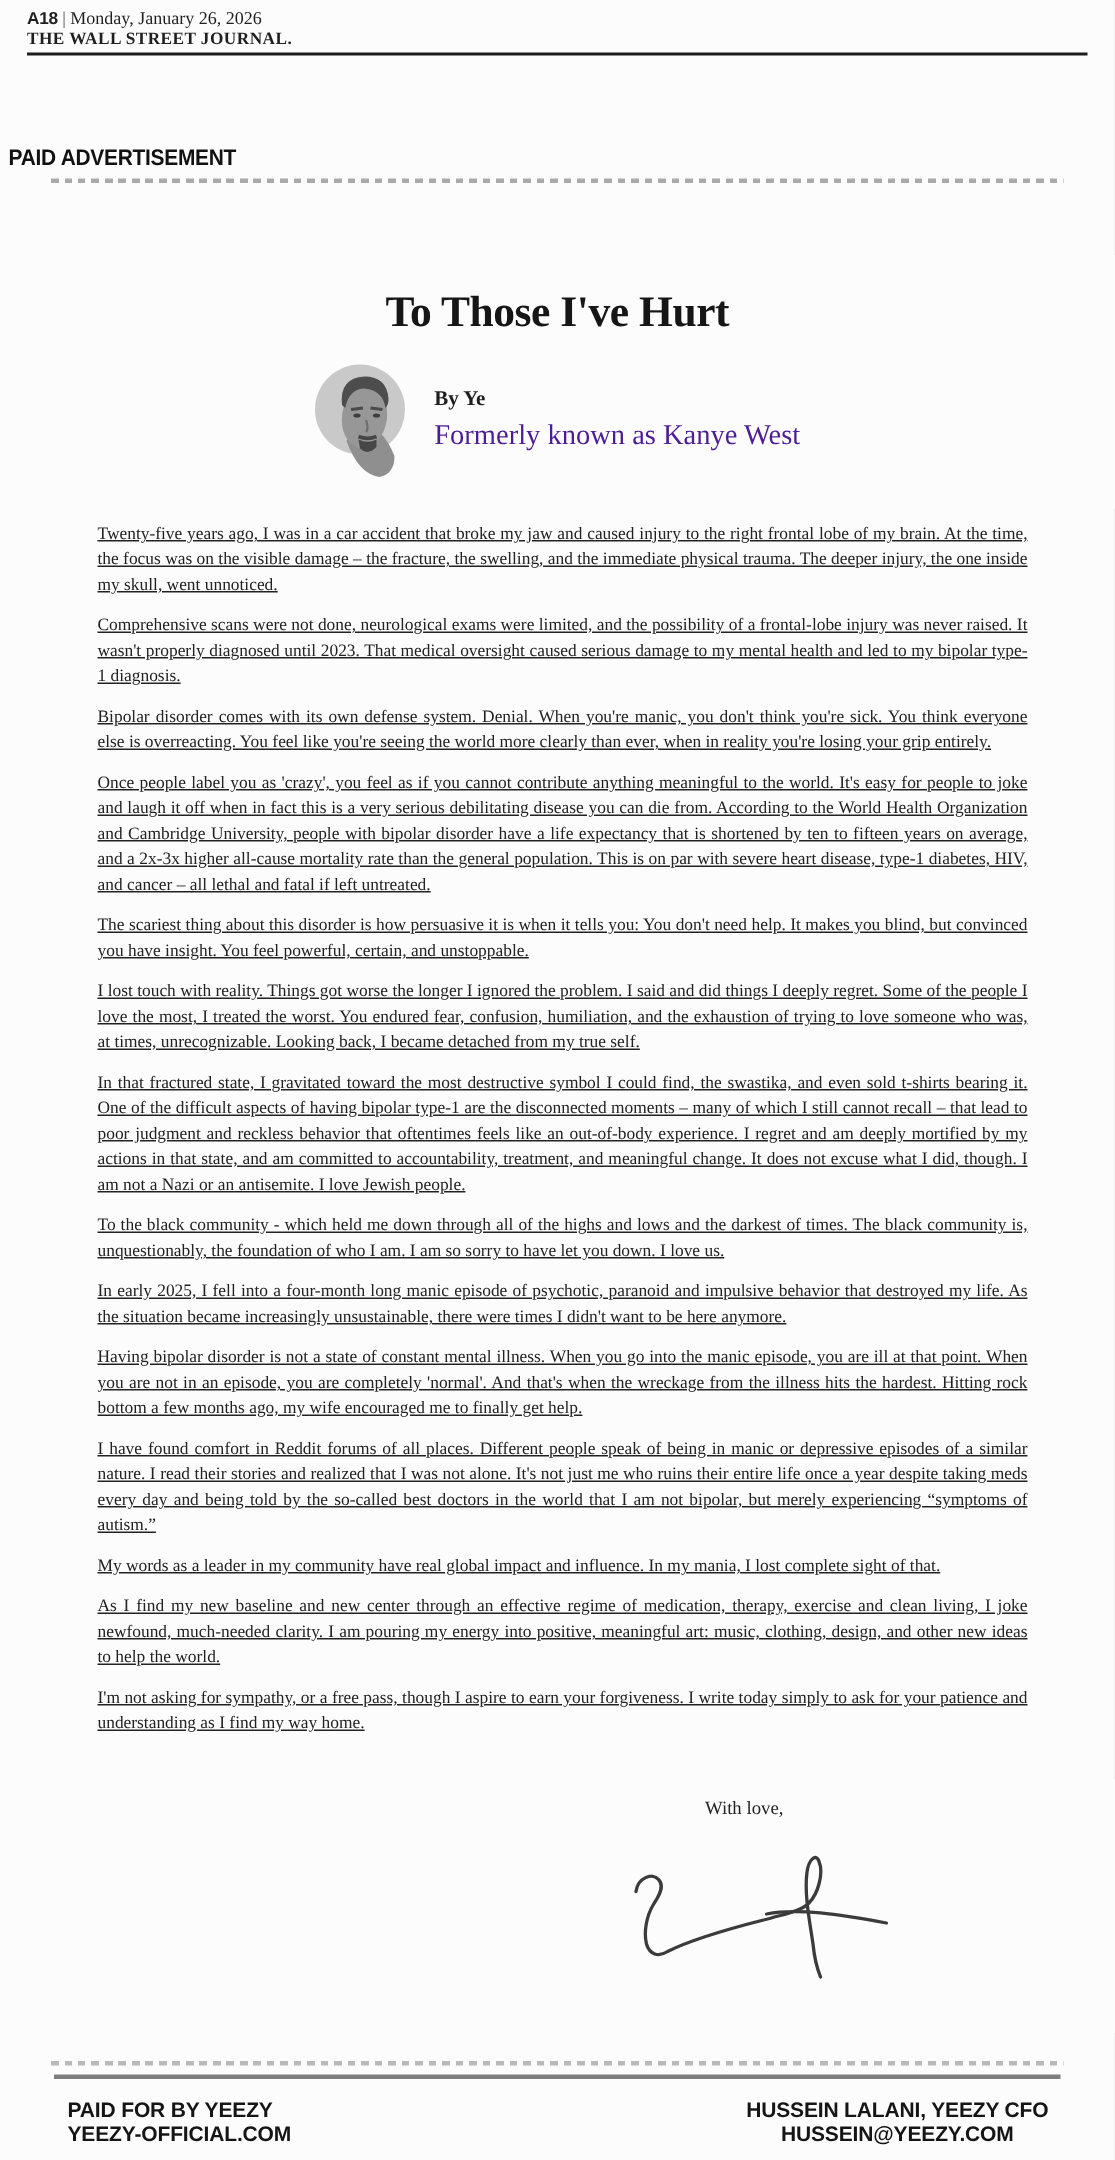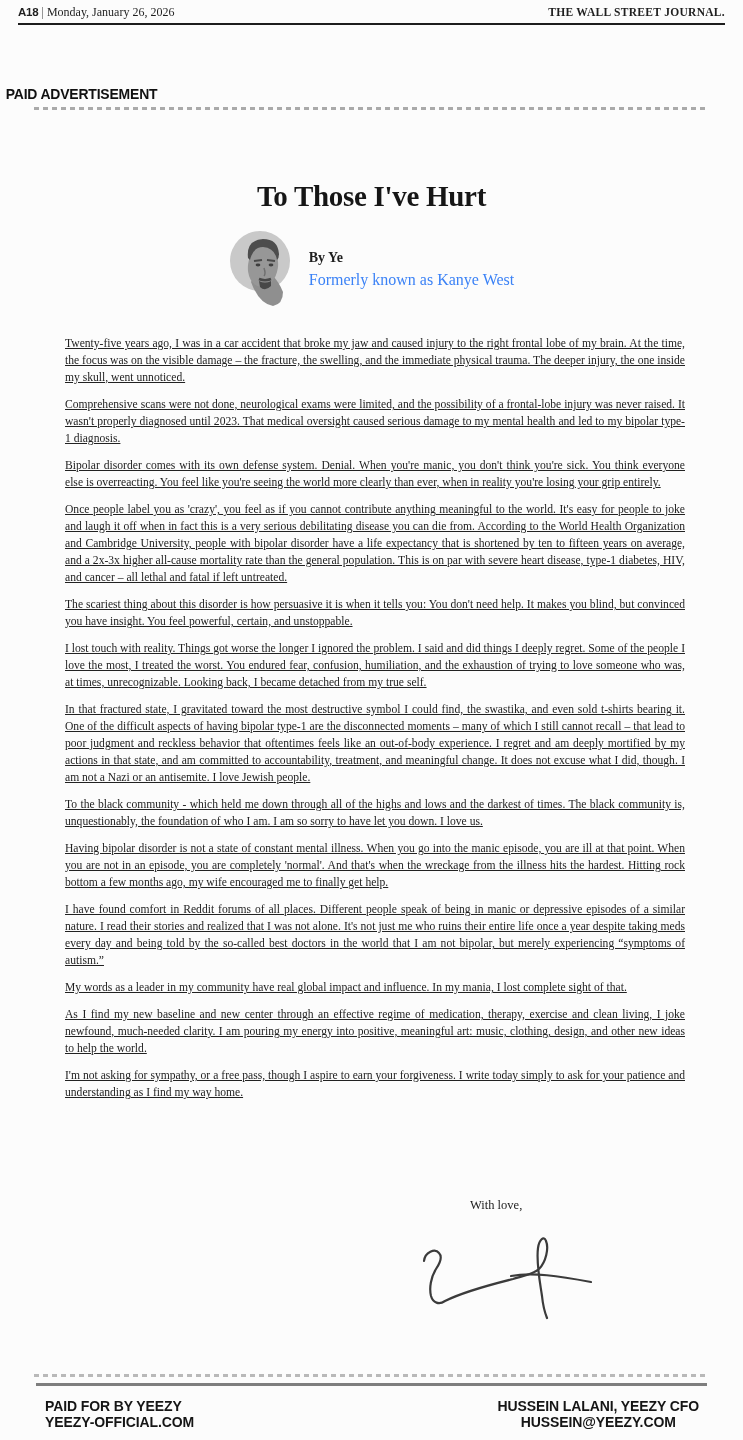--- a/index.html
+++ b/index.html
@@ -11,21 +11,21 @@
     color:#1f1f1f;
     font-family:"Liberation Serif", serif;
     overflow:hidden;
     box-sizing:border-box;
   }
   
   .masthead{
     margin:0 18px;
     padding:5px 0 3px 0;
     border-bottom:2px solid #1d1d1d;
-    display:flex;justify-content:space-between;align-items:baseline;
+    display:flex;justify-content:space-between;align-items:baseline;flex-direction:column;
   }
   .masthead-left{font-size:12px;}
   .page-number{font-family:"Liberation Sans", sans-serif;font-weight:bold;font-size:11.5px;letter-spacing:-0.2px;}
   .masthead-sep{color:#555;padding:0 3px;}
   .masthead-date{font-size:12px;}
   .paper-name{font-weight:bold;font-size:11.5px;letter-spacing:0.3px;}
   
   .ad-label{
     margin-top:60px;
     text-align:left;
@@ -48,21 +48,21 @@
     color:#161616;
   }
   .byline-block{
     margin-top:16px;
     display:flex;justify-content:center;align-items:center;gap:18px;
     height:80px;
   }
   .portrait-wrap{width:62px;height:78px;flex:0 0 auto;}
   .byline-text{line-height:1.5;}
   .byline-name{font-weight:bold;font-size:14px;}
-  .byline-sub{font-size:16px;color:#3b82f6;}
+  .byline-sub{font-size:19px;color:#4c1d95;}
   
   .article-body{
     margin:26px 58px 0 65px;
     font-size:11.6px;
     line-height:17px;
     text-align:justify;
     color:#222;
     text-decoration:underline;
   }
   .article-body p{margin:0 0 10px 0;}
@@ -135,20 +135,21 @@
 
   <div class="article-body">
     <p>Twenty-five years ago, I was in a car accident that broke my jaw and caused injury to the right frontal lobe of my brain. At the time, the focus was on the visible damage – the fracture, the swelling, and the immediate physical trauma. The deeper injury, the one inside my skull, went unnoticed.</p>
     <p>Comprehensive scans were not done, neurological exams were limited, and the possibility of a frontal-lobe injury was never raised. It wasn't properly diagnosed until 2023. That medical oversight caused serious damage to my mental health and led to my bipolar type-1 diagnosis.</p>
     <p>Bipolar disorder comes with its own defense system. Denial. When you're manic, you don't think you're sick. You think everyone else is overreacting. You feel like you're seeing the world more clearly than ever, when in reality you're losing your grip entirely.</p>
     <p>Once people label you as 'crazy', you feel as if you cannot contribute anything meaningful to the world. It's easy for people to joke and laugh it off when in fact this is a very serious debilitating disease you can die from. According to the World Health Organization and Cambridge University, people with bipolar disorder have a life expectancy that is shortened by ten to fifteen years on average, and a 2x-3x higher all-cause mortality rate than the general population.  This is on par with severe heart disease, type-1 diabetes, HIV, and cancer – all lethal and fatal if left untreated.</p>
     <p>The scariest thing about this disorder is how persuasive it is when it tells you: You don't need help. It makes you blind, but convinced you have insight. You feel powerful, certain, and unstoppable.</p>
     <p>I lost touch with reality. Things got worse the longer I ignored the problem. I said and did things I deeply regret. Some of the people I love the most, I treated the worst. You endured fear, confusion, humiliation, and the exhaustion of trying to love someone who was, at times, unrecognizable. Looking back, I became detached from my true self.</p>
     <p>In that fractured state, I gravitated toward the most destructive symbol I could find, the swastika, and even sold t-shirts bearing it. One of the difficult aspects of having bipolar type-1 are the disconnected moments – many of which I still cannot recall – that lead to poor judgment and reckless behavior that oftentimes feels like an out-of-body experience. I regret and am deeply mortified by my actions in that state, and am committed to accountability, treatment, and meaningful change. It does not excuse what I did, though. I am not a Nazi or an antisemite. I love Jewish people.</p>
     <p>To the black community - which held me down through all of the highs and lows and the darkest of times. The black community is, unquestionably, the foundation of who I am. I am so sorry to have let you down. I love us.</p>
+    <p>In early 2025, I fell into a four-month long manic episode of psychotic, paranoid and impulsive behavior that destroyed my life. As the situation became increasingly unsustainable, there were times I didn't want to be here anymore.</p>
     <p>Having bipolar disorder is not a state of constant mental illness. When you go into the manic episode, you are ill at that point. When you are not in an episode, you are completely 'normal'. And that's when the wreckage from the illness hits the hardest. Hitting rock bottom a few months ago, my wife encouraged me to finally get help.</p>
     <p>I have found comfort in Reddit forums of all places. Different people speak of being in manic or depressive episodes of a similar nature. I read their stories and realized that I was not alone. It's not just me who ruins their entire life once a year despite taking meds every day and being told by the so-called best doctors in the world that I am not bipolar, but merely experiencing “symptoms of autism.”</p>
     <p>My words as a leader in my community have real global impact and influence. In my mania, I lost complete sight of that.</p>
     <p>As I find my new baseline and new center through an effective regime of medication, therapy, exercise and clean living, I joke newfound, much-needed clarity. I am pouring my energy into positive, meaningful art: music, clothing, design, and other new ideas to help the world.</p>
     <p>I'm not asking for sympathy, or a free pass, though I aspire to earn your forgiveness. I write today simply to ask for your patience and understanding as I find my way home.</p>
   </div>
 
   <div class="closing">With love,</div>
 
   <div class="signature">

